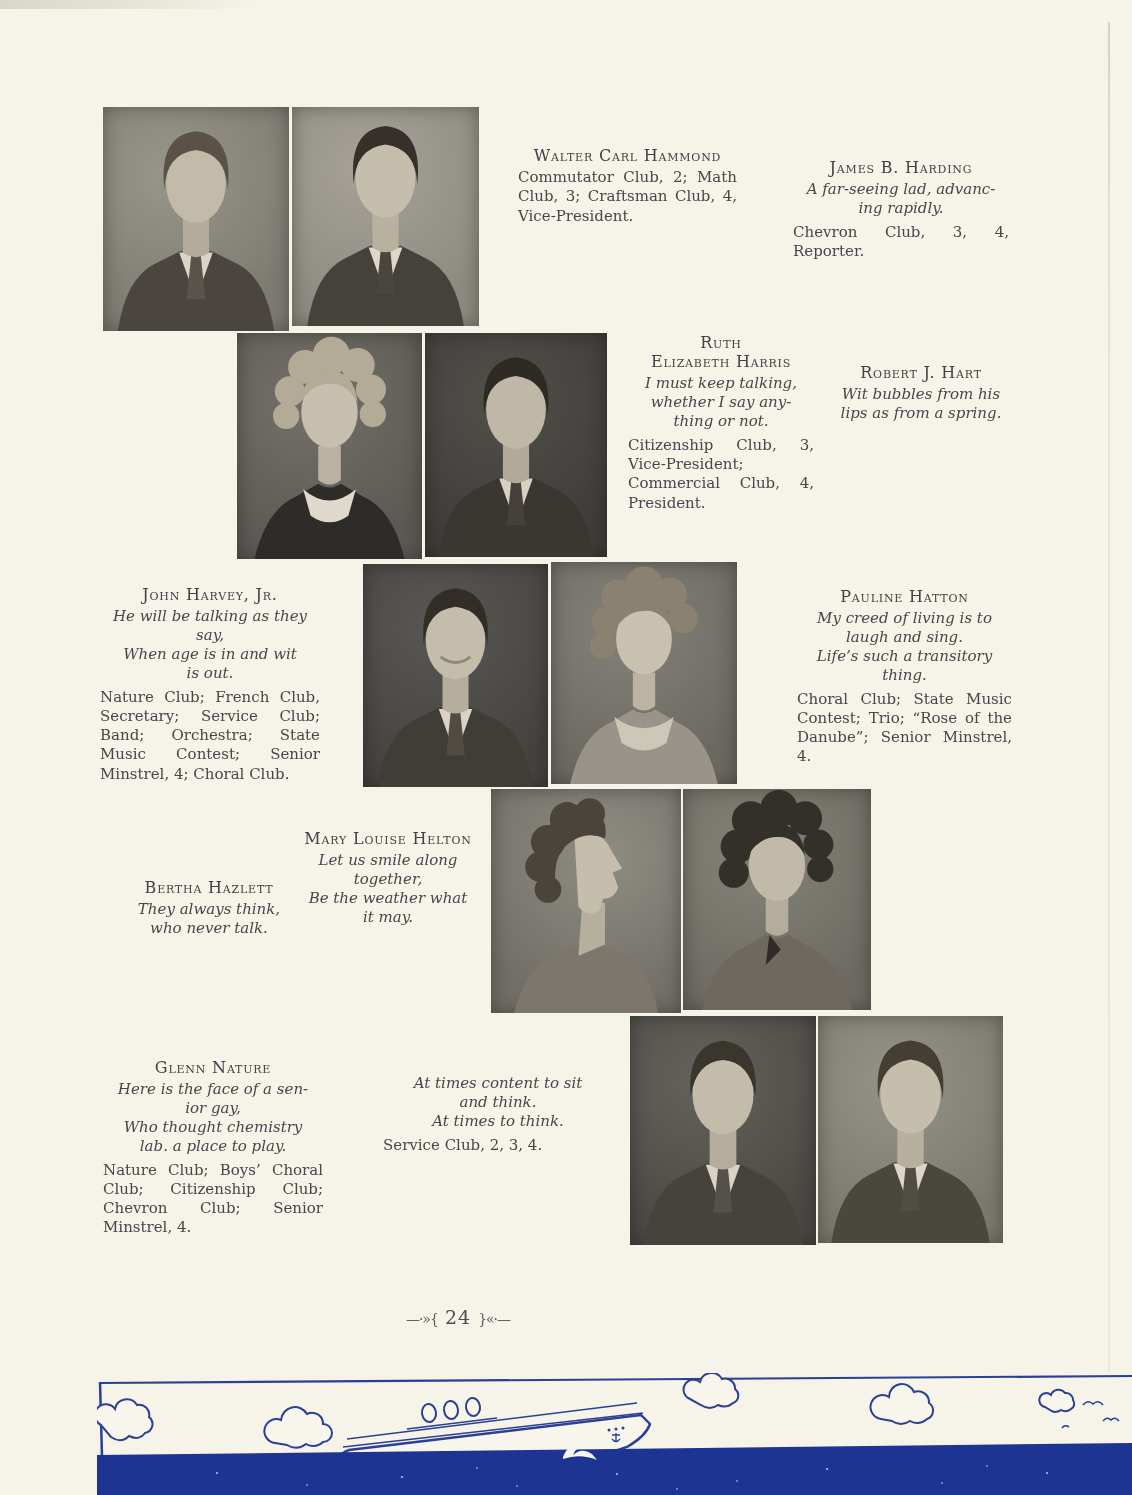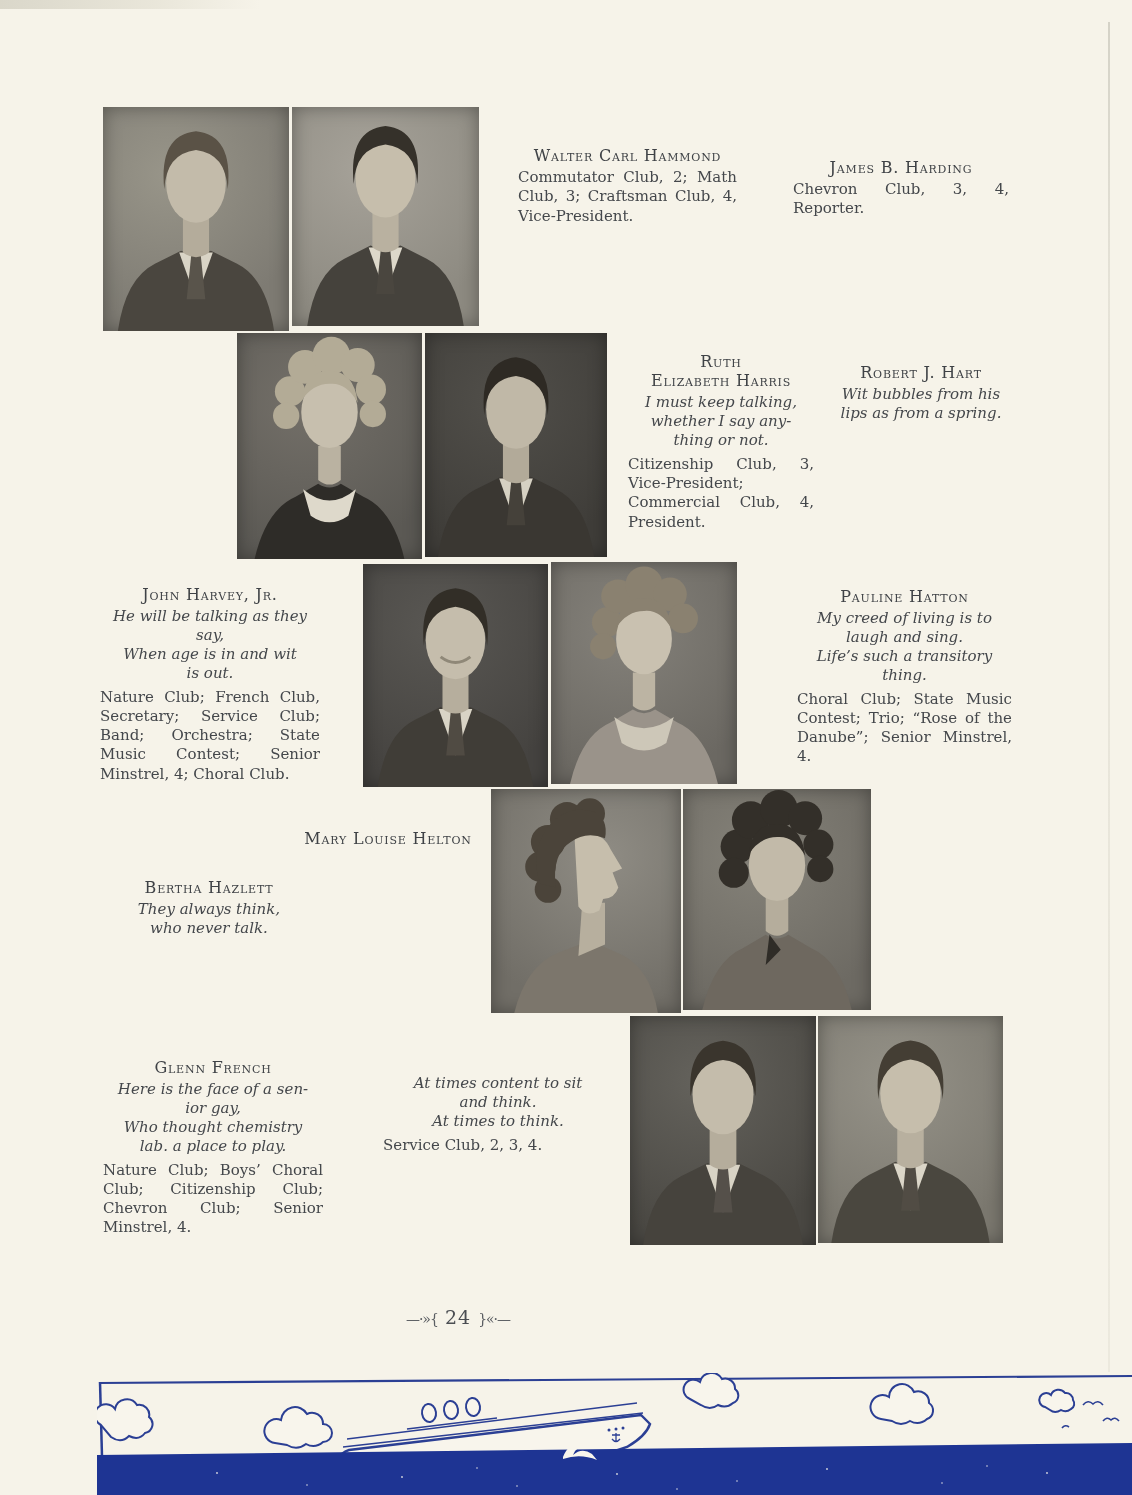--- a/index.html
+++ b/index.html
@@ -159,24 +159,26 @@
   </svg>
 </div>
 
 <div class="entry" style="left:518px;top:146px;width:219px;">
   <div class="name">Walter Carl Hammond</div>
   <div class="activities">Commutator Club, 2; Math Club, 3; Craftsman Club, 4, Vice-President.</div>
 </div>
 
 <div class="entry" style="left:793px;top:158px;width:216px;">
   <div class="name">James B. Harding</div>
+  <div class="quote">A far-seeing lad, advanc-
+ing rapidly.</div>
   <div class="activities">Chevron Club, 3, 4, Reporter.</div>
 </div>
 
-<div class="entry" style="left:628px;top:352px;width:186px;">
+<div class="entry" style="left:628px;top:333px;width:186px;">
   <div class="name">Ruth
 Elizabeth Harris</div>
   <div class="quote">I must keep talking,
 whether I say any-
 thing or not.</div>
   <div class="activities">Citizenship Club, 3, Vice-President; Commercial Club, 4, President.</div>
 </div>
 
 <div class="entry" style="left:823px;top:363px;width:196px;">
   <div class="name">Robert J. Hart</div>
@@ -197,30 +199,34 @@
   <div class="name">Pauline Hatton</div>
   <div class="quote">My creed of living is to
 laugh and sing.
 Life’s such a transitory
 thing.</div>
   <div class="activities">Choral Club; State Music Contest; Trio; “Rose of the Danube”; Senior Minstrel, 4.</div>
 </div>
 
 <div class="entry" style="left:293px;top:829px;width:190px;">
   <div class="name">Mary Louise Helton</div>
+  <div class="quote">Let us smile along
+together,
+Be the weather what
+it may.</div>
 </div>
 
 <div class="entry" style="left:113px;top:878px;width:192px;">
   <div class="name">Bertha Hazlett</div>
   <div class="quote">They always think,
 who never talk.</div>
 </div>
 
 <div class="entry" style="left:103px;top:1058px;width:220px;">
-  <div class="name">Glenn French</div>
+  <div class="name">Glenn Nature</div>
   <div class="quote">Here is the face of a sen-
 ior gay,
 Who thought chemistry
 lab. a place to play.</div>
   <div class="activities">Nature Club; Boys’ Choral Club; Citizenship Club; Chevron Club; Senior Minstrel, 4.</div>
 </div>
 
 <div class="entry" style="left:383px;top:1074px;width:230px;">
   <div class="quote">At times content to sit
 and think.

